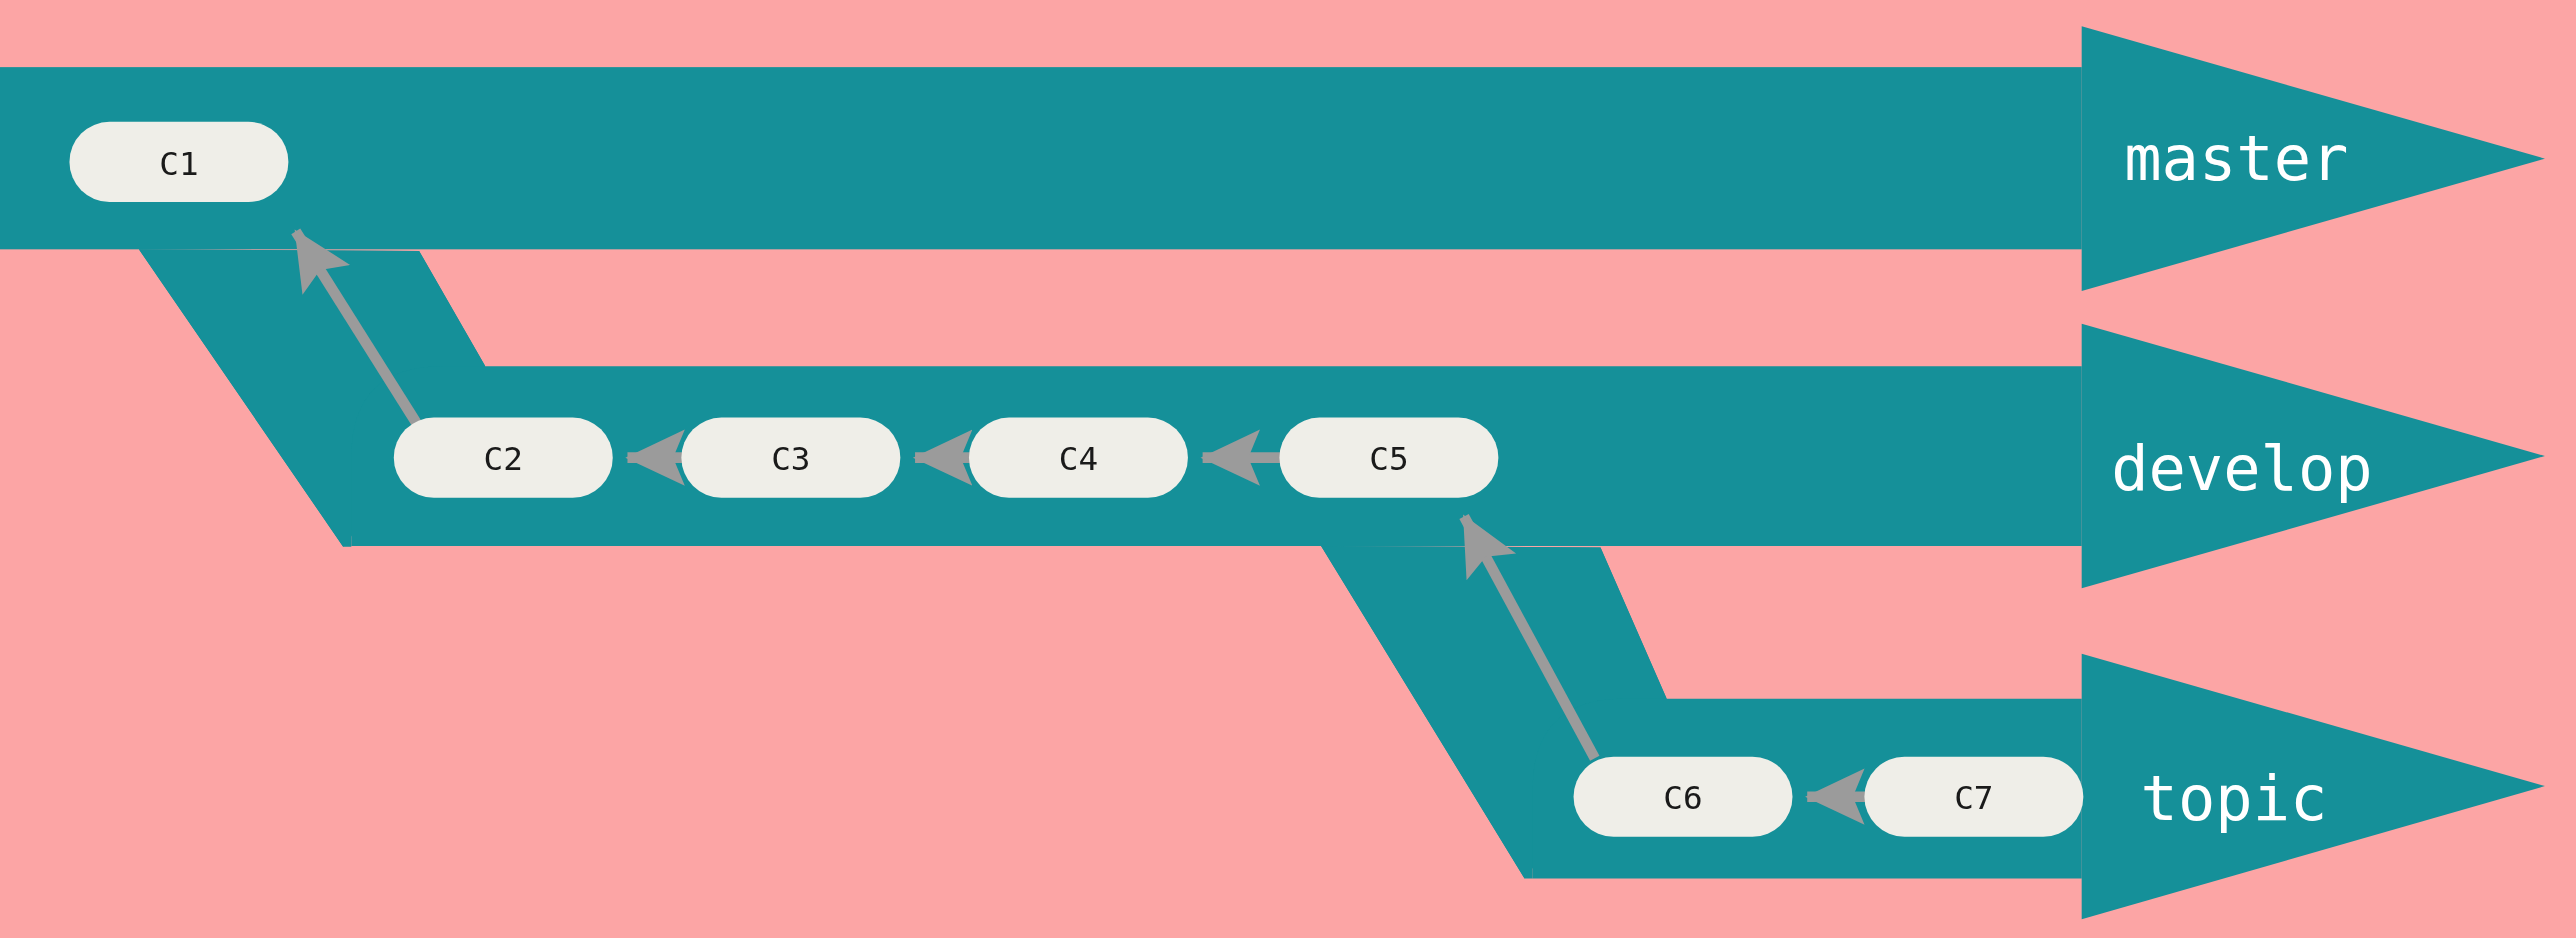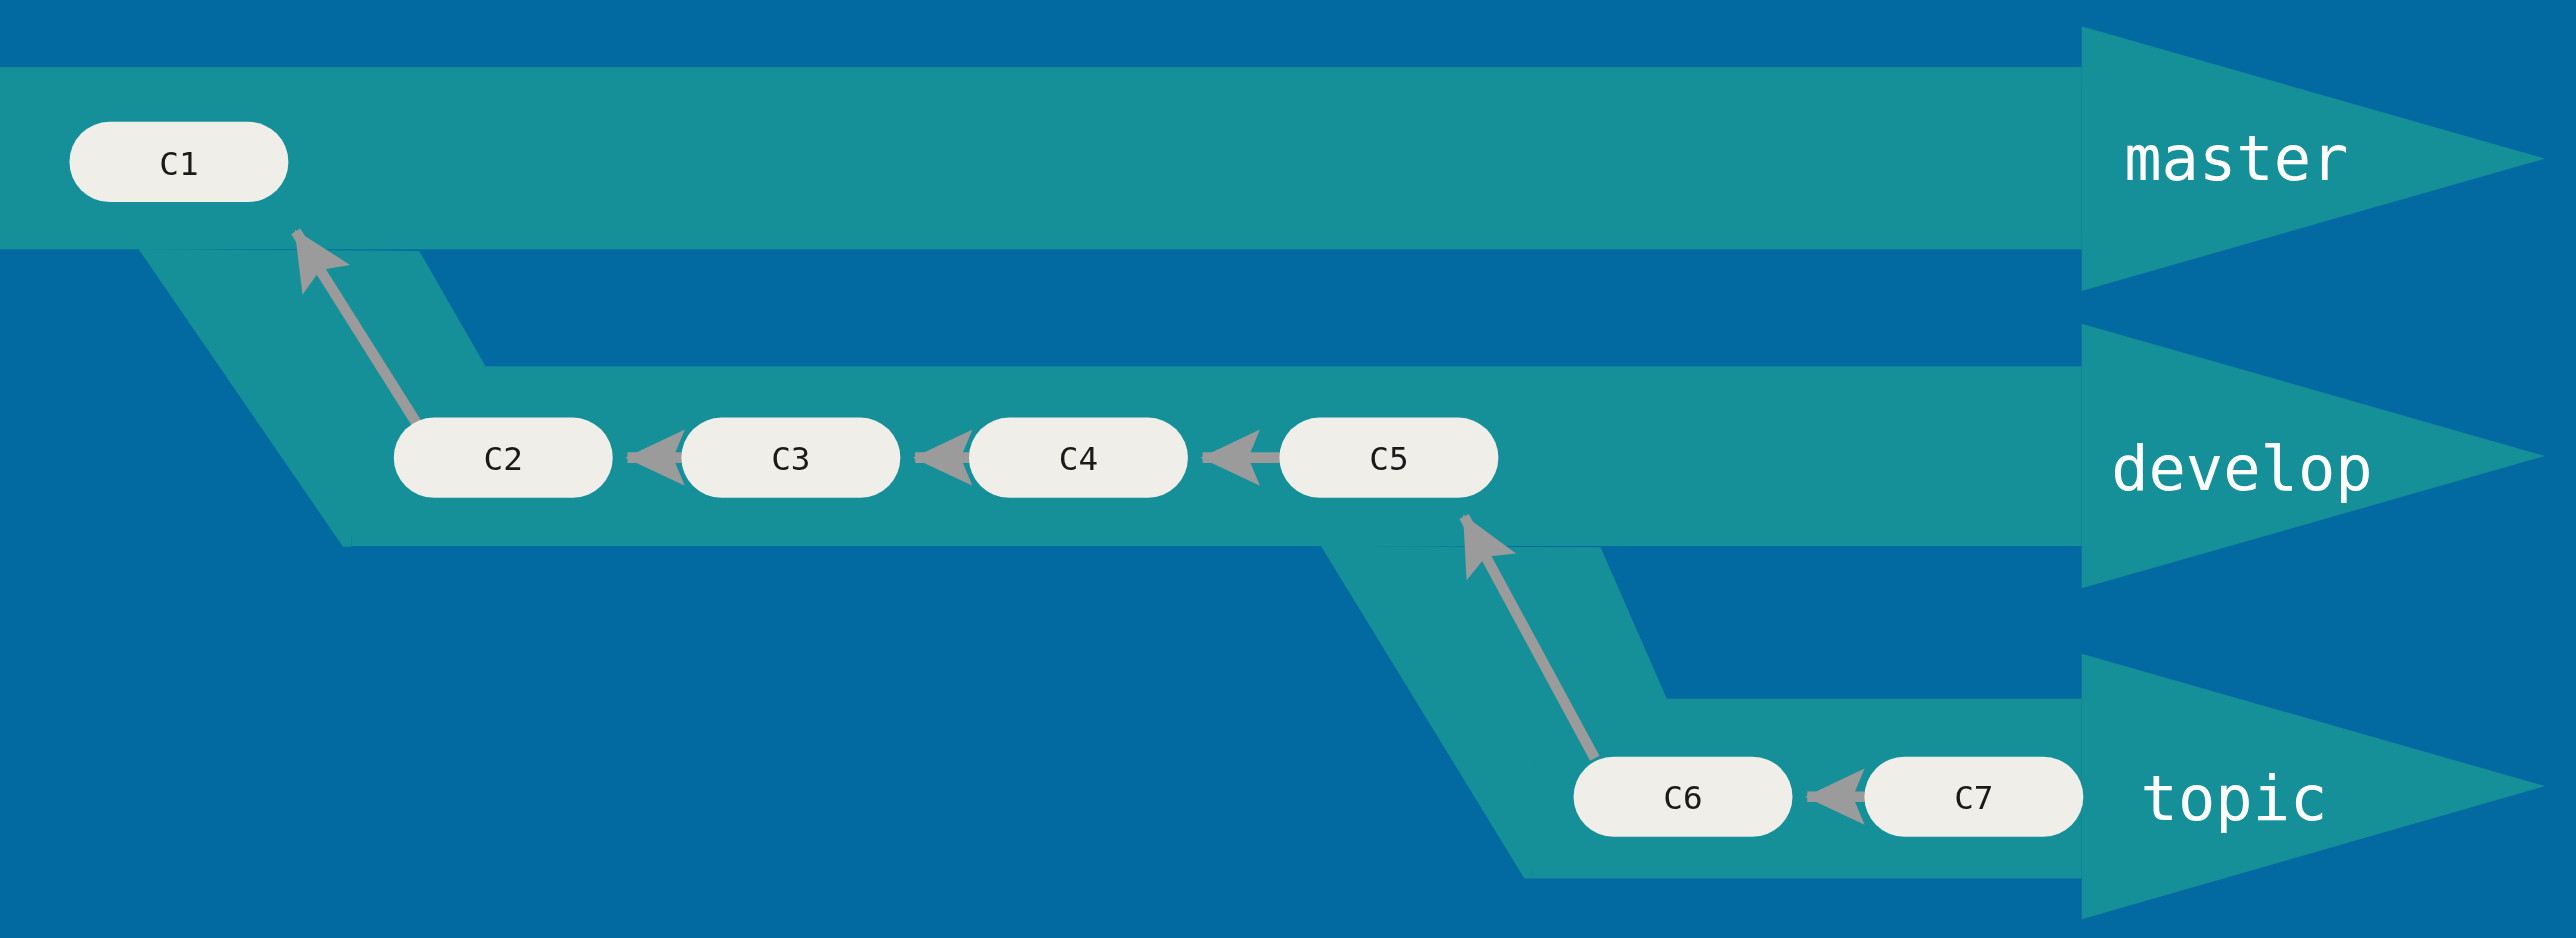--- a/index.html
+++ b/index.html
@@ -10,21 +10,21 @@
   body {
     width: 2576px;
     height: 939px;
     overflow: hidden;
     font-family: "DejaVu Sans Mono", monospace;
   }
   #stage {
     position: relative;
     width: 2576px;
     height: 939px;
-    background: #0369a1;
+    background: #fca5a5;
   }
   #diagram {
     display: block;
     width: 2576px;
     height: 939px;
   }
   .commit-label {
     font-family: "DejaVu Sans Mono", monospace;
     font-size: 40px;
     fill: #1a1a1a;

